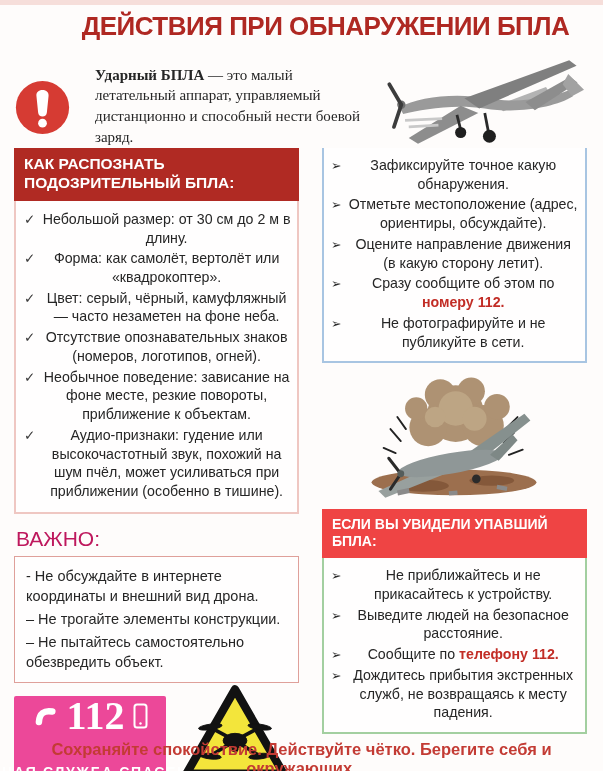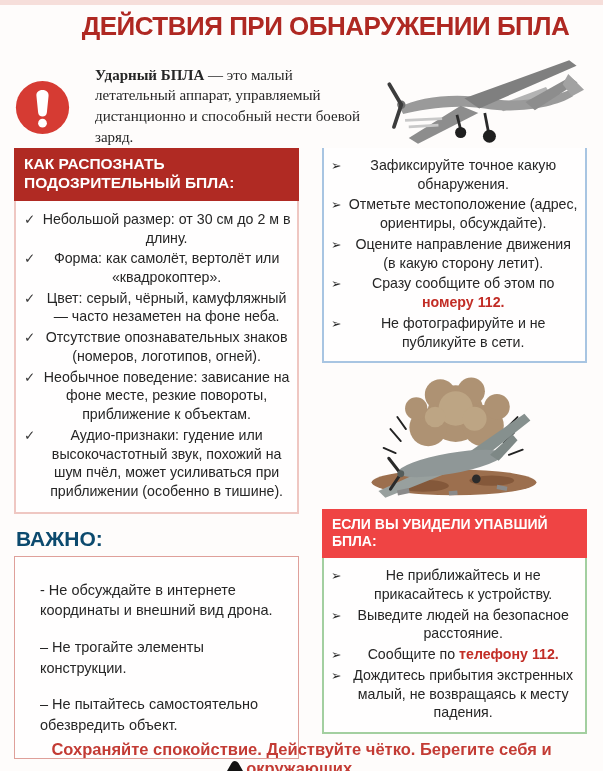--- a/index.html
+++ b/index.html
@@ -38,23 +38,23 @@
   .box.pink{border:2px solid #EFC7C2;border-top:none;padding:9px 6px 9px 8px;}
   .box.blueb{border:2px solid #A8C5E2;border-top:none;padding:8px 7px;}
   .box.greenb{border:2px solid #A3CFA0;border-top:none;padding:8px 7px;}
 
   .li{display:flex;gap:7px;font-size:14.2px;line-height:1.32;margin:0 0 2px 0;}
   .chk{flex:none;color:#3d3d3d;font-size:13.5px;margin-top:1px;font-family:"DejaVu Sans",sans-serif;}
   .arr{flex:none;color:#2b2b2b;font-size:12.5px;margin-top:2px;font-family:"DejaVu Sans",sans-serif;}
   .t{flex:1;text-align:center;}
   .acc{color:#C22D26;font-weight:bold;}
 
-  .imp-h{margin:13px 0 5px 2px;color:#0c4a6e;font-weight:bold;font-size:21px;}
+  .imp-h{margin:13px 0 5px 2px;color:#be185d;font-weight:normal;font-size:21px;}
   .box.impb{border:1.5px solid #DFA09A;padding:7px 9px;font-size:14.5px;line-height:1.42;}
-  .impline{margin:16px;}
+  .impline{margin:2px;}
 
   .bottom-row{margin-top:auto;display:flex;gap:14px;align-items:flex-end;}
   .e112{
     width:152px;height:84px;background:#ec4899;border-radius:2px;color:#fff;
     display:flex;flex-direction:column;justify-content:space-between;align-items:center;
   }
   .e112top{display:flex;align-items:center;gap:9px;}
   .e112num{font-family:"Liberation Serif",serif;font-weight:bold;font-size:40px;line-height:1;}
   .e112cap{font-size:14px;font-weight:bold;letter-spacing:0.12em;margin-top:16px;white-space:nowrap;}
 
@@ -270,21 +270,21 @@
             <span class="t"><span>Выведите людей на безопасное расстояние.</span></span>
           </div>
 
           <div class="li">
             <span class="arr">➢</span>
             <span class="t"><span>Сообщите по </span><span class="acc">телефону 112.</span></span>
           </div>
 
           <div class="li">
             <span class="arr">➢</span>
-            <span class="t"><span>Дождитесь прибытия экстренных малый, не возвращаясь к месту падения.</span></span>
+            <span class="t"><span>Дождитесь прибытия экстренных служб, не возвращаясь к месту падения.</span></span>
           </div>
         </div>
     </div>
 
   </div>
 
   <div class="footer">Сохраняйте спокойствие. Действуйте чётко. Берегите себя и окружающих.</div>
 </div>
 
 </body></html>

